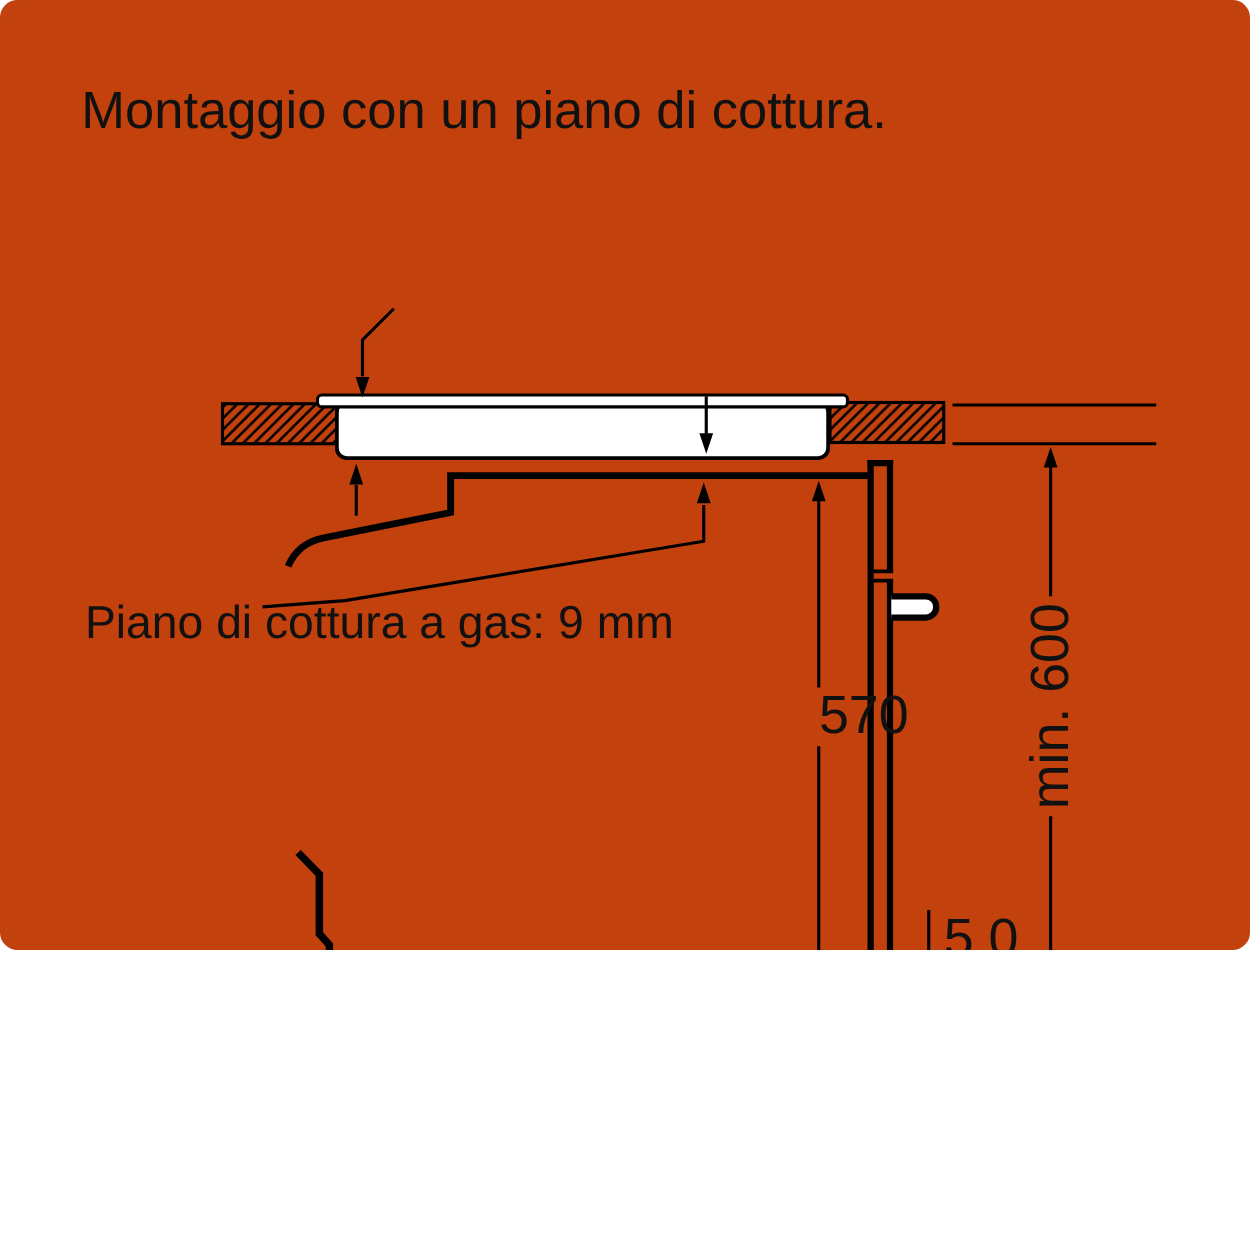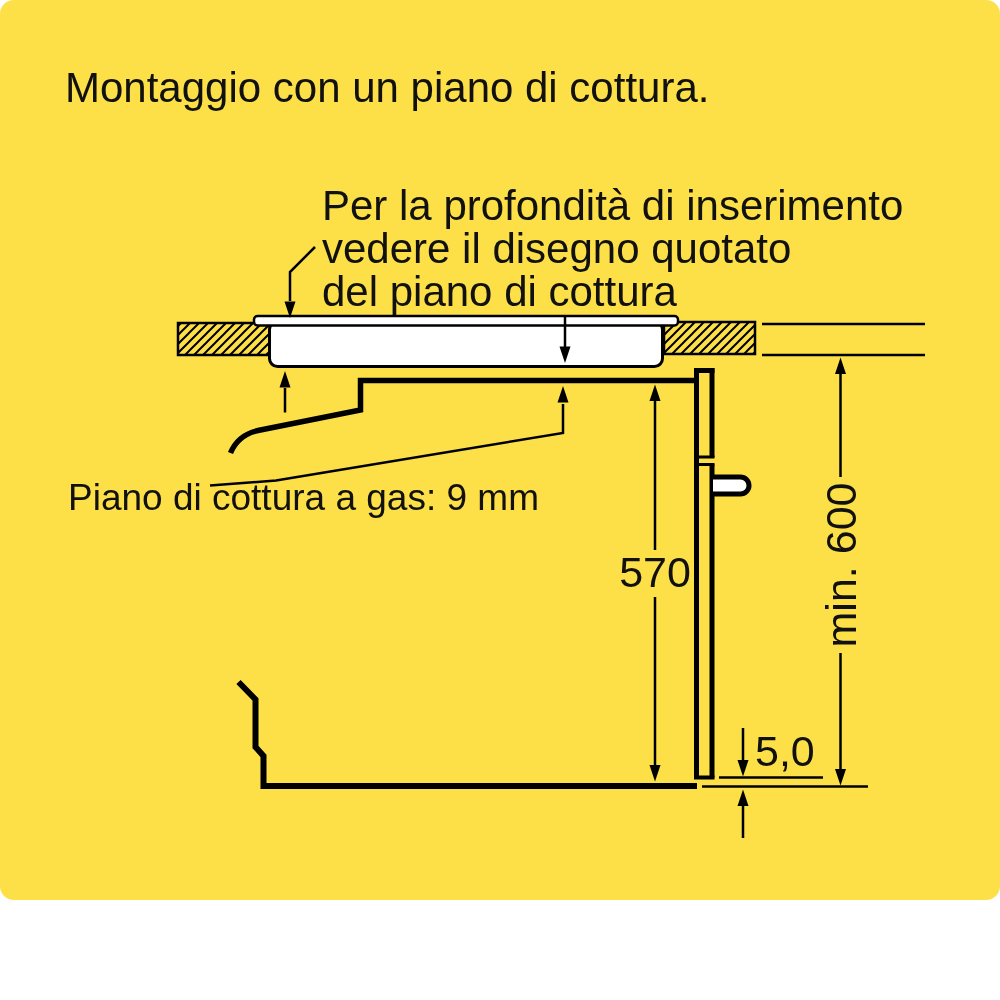--- a/index.html
+++ b/index.html
@@ -1,26 +1,26 @@
 <!DOCTYPE html>
 <html><head>
 <meta charset="utf-8">
 <style>
   html,body{margin:0;padding:0;background:#fff;}
   .page{
-    position:relative;width:1000px;height:900px;background:#fde047;
+    position:relative;width:1000px;height:760px;background:#c2410c;
     font-family:"Liberation Sans",sans-serif;color:#111;overflow:hidden;
     border-radius:14px;
   }
   .abs{position:absolute;white-space:nowrap;}
   .title{left:65px;top:67px;font-size:42px;line-height:1;}
   .annotation{left:322px;top:184px;font-size:42px;line-height:43px;}
   .distblock{left:68px;top:476px;font-size:37px;line-height:43px;}
   .dim{font-size:43px;line-height:43px;}
-  .dim570{left:613px;top:551px;width:84px;text-align:center;}
+  .dim570{left:649px;top:551px;width:84px;text-align:center;}
   .dim75{left:755px;top:730px;}
   .dim600{left:841px;top:565px;transform:translate(-50%,-50%) rotate(-90deg);}
   .footer{left:599px;top:895px;font-size:42px;line-height:1;}
   svg{position:absolute;left:0;top:0;}
 </style>
 </head>
 <body>
 
 <div class="page">
 
@@ -92,25 +92,20 @@
       <path d="M719 777.5 H823 M702 786.5 H868" stroke="#000" stroke-width="2.5" fill="none"></path>
       <path d="M743 728 V760" stroke="#000" stroke-width="2.5" fill="none"></path>
       <path d="M743 776.5 l-5.5 -16.5 h11 z" fill="#000"></path>
       <path d="M743 838 V806" stroke="#000" stroke-width="2.5" fill="none"></path>
       <path d="M743 789.5 l-5.5 16.5 h11 z" fill="#000"></path>
     </g>
   </svg>
 
   <div class="abs title">Montaggio con un piano di cottura.</div>
 
-  <div class="abs annotation">
-    <div>Per la profondità di inserimento</div>
-    <div>vedere il disegno quotato</div>
-    <div>del piano di cottura</div>
-  </div>
 
   <div class="abs distblock">
     <div>Piano di cottura a gas: 9 mm</div>
   </div>
 
   <div class="abs dim dim570">570</div>
   <div class="abs dim dim600">min. 600</div>
   <div class="abs dim dim75">5,0</div>
 
 </div>

